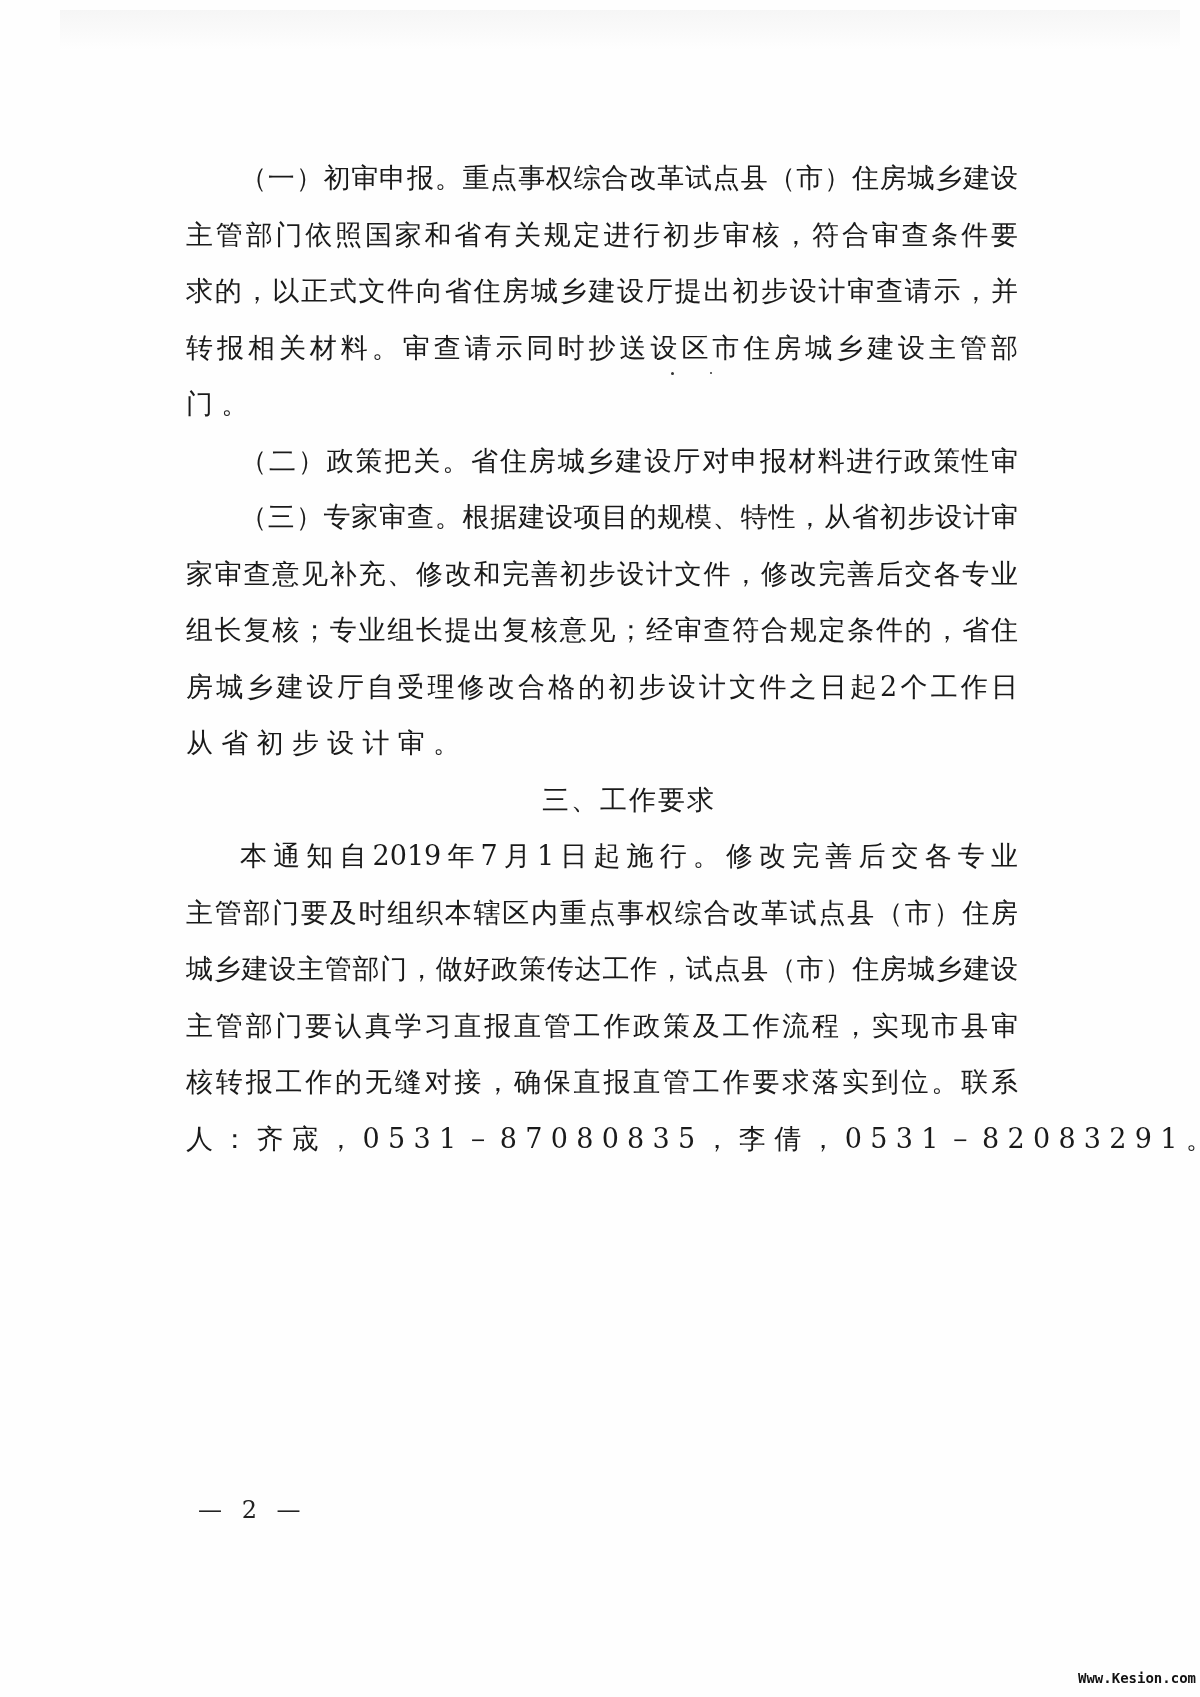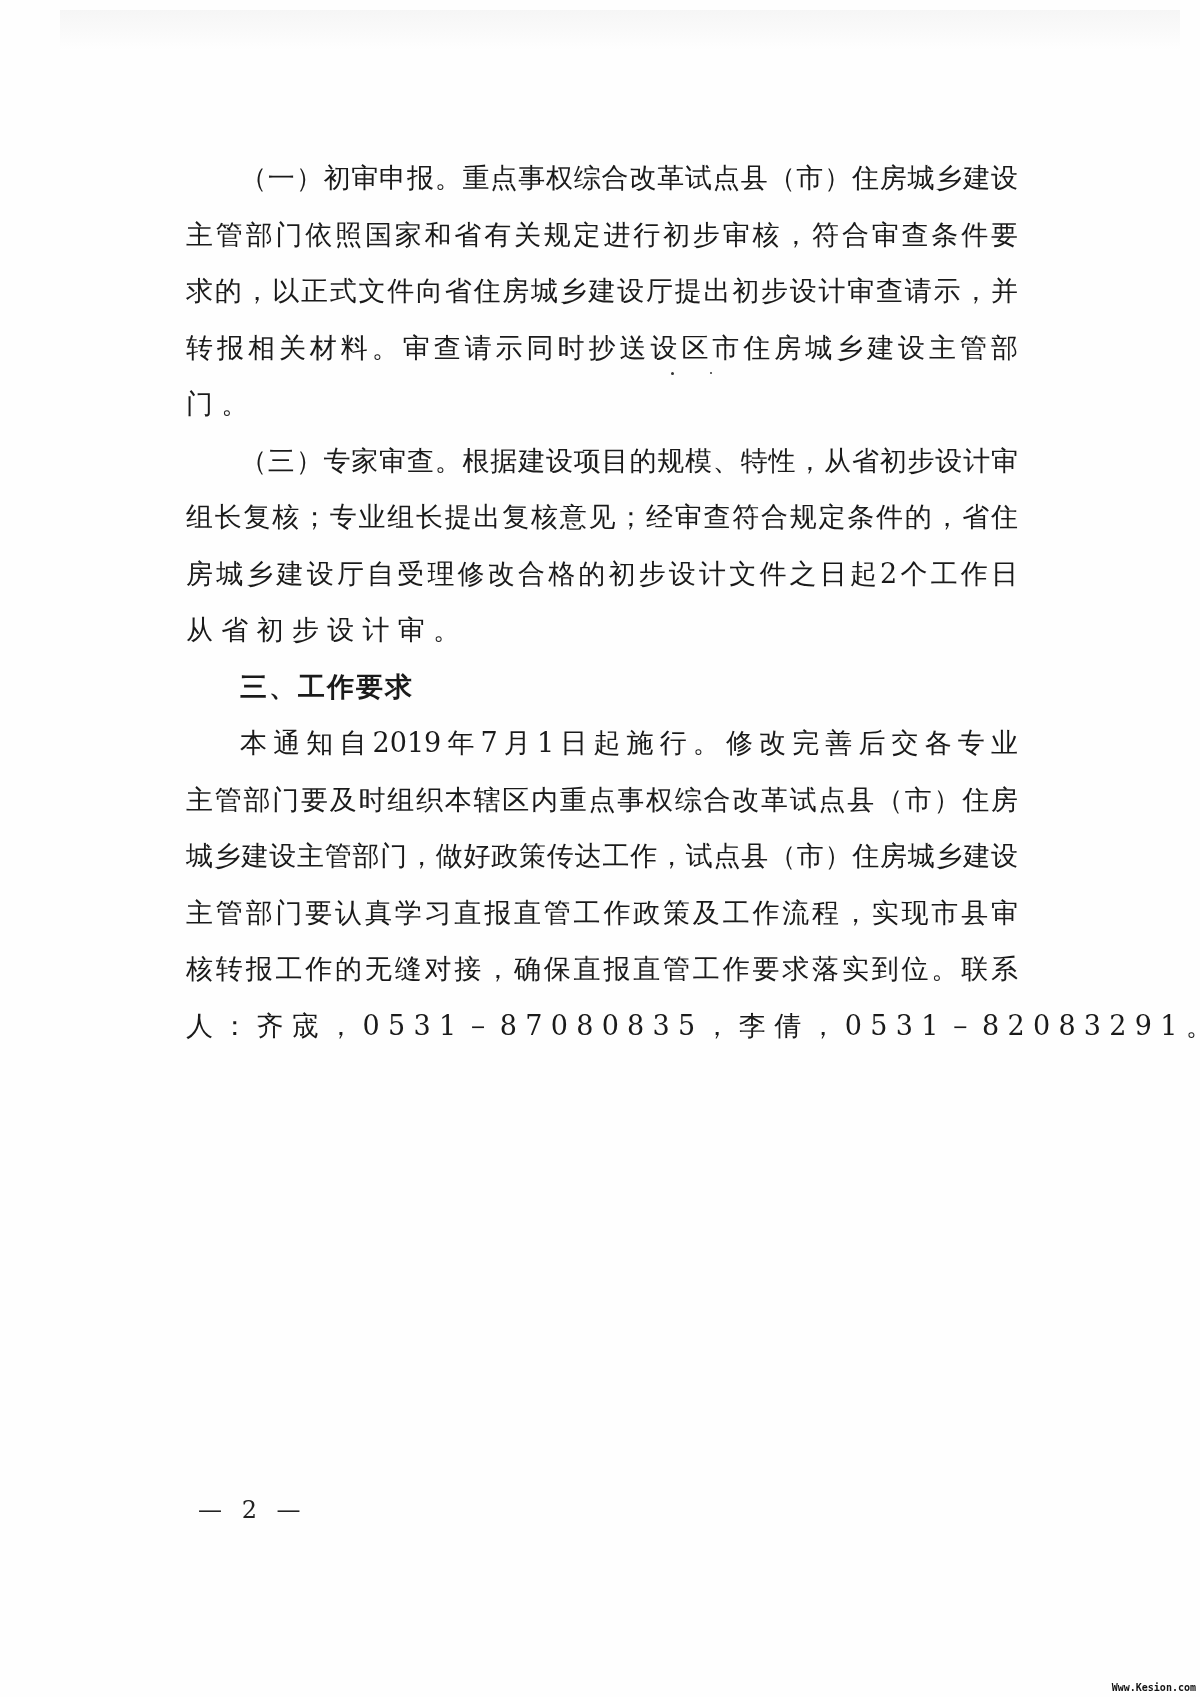--- a/index.html
+++ b/index.html
@@ -37,42 +37,43 @@
       height: 56.5px;
       line-height: 56.5px;
       font-size: 27px;
       letter-spacing: 8.3px;
       white-space: nowrap;
       overflow: visible;
     }
     .line.indent { padding-left: 54px; }
     .line.heading {
       font-family: "DejaVu Sans", "Liberation Sans", sans-serif;
-      font-weight: bold;
+      font-weight: normal;
       letter-spacing: 2px;
+      text-align: center;
     }
     .line.justify {
       text-align: justify;
       text-align-last: justify;
       letter-spacing: 0;
     }
     .page-number {
       position: absolute;
       left: 198px;
       top: 1496px;
       font-size: 24px;
       letter-spacing: 6px;
       color: #222;
     }
     .watermark {
       position: absolute;
       right: 4px;
-      bottom: 4px;
+      bottom: 11px;
       font-family: "DejaVu Sans Mono", "Liberation Mono", monospace;
-      font-size: 10px;
+      font-size: 14px;
       font-weight: bold;
       color: #111;
     }
     .speck {
       position: absolute;
       width: 3px; height: 3px;
       background: #333;
       border-radius: 50%;
     }
   </style>
@@ -88,27 +89,29 @@
 
     <div>
       <div class="line indent justify">（一）初审申报。重点事权综合改革试点县（市）住房城乡建设</div>
       <div class="line justify">主管部门依照国家和省有关规定进行初步审核，符合审查条件要</div>
       <div class="line justify">求的，以正式文件向省住房城乡建设厅提出初步设计审查请示，并</div>
       <div class="line justify">转报相关材料。审查请示同时抄送设区市住房城乡建设主管部</div>
       <div class="line">门。</div>
     </div>
 
     <div>
+      <div class="line indent justify">（二）政策把关。省住房城乡建设厅对申报材料进行政策性审</div>
     </div>
 
     <div>
       <div class="line indent justify">（三）专家审查。根据建设项目的规模、特性，从省初步设计审</div>
     </div>
 
     <div>
+      <div class="line justify">家审查意见补充、修改和完善初步设计文件，修改完善后交各专业</div>
       <div class="line justify">组长复核；专业组长提出复核意见；经审查符合规定条件的，省住</div>
       <div class="line justify">房城乡建设厅自受理修改合格的初步设计文件之日起2个工作日</div>
       <div class="line">从省初步设计审。</div>
     </div>
 
     <div class="line indent heading">三、工作要求</div>
 
     <div>
       <div class="line indent justify">本通知自2019年7月1日起施行。修改完善后交各专业</div>
       <div class="line justify">主管部门要及时组织本辖区内重点事权综合改革试点县（市）住房</div>

